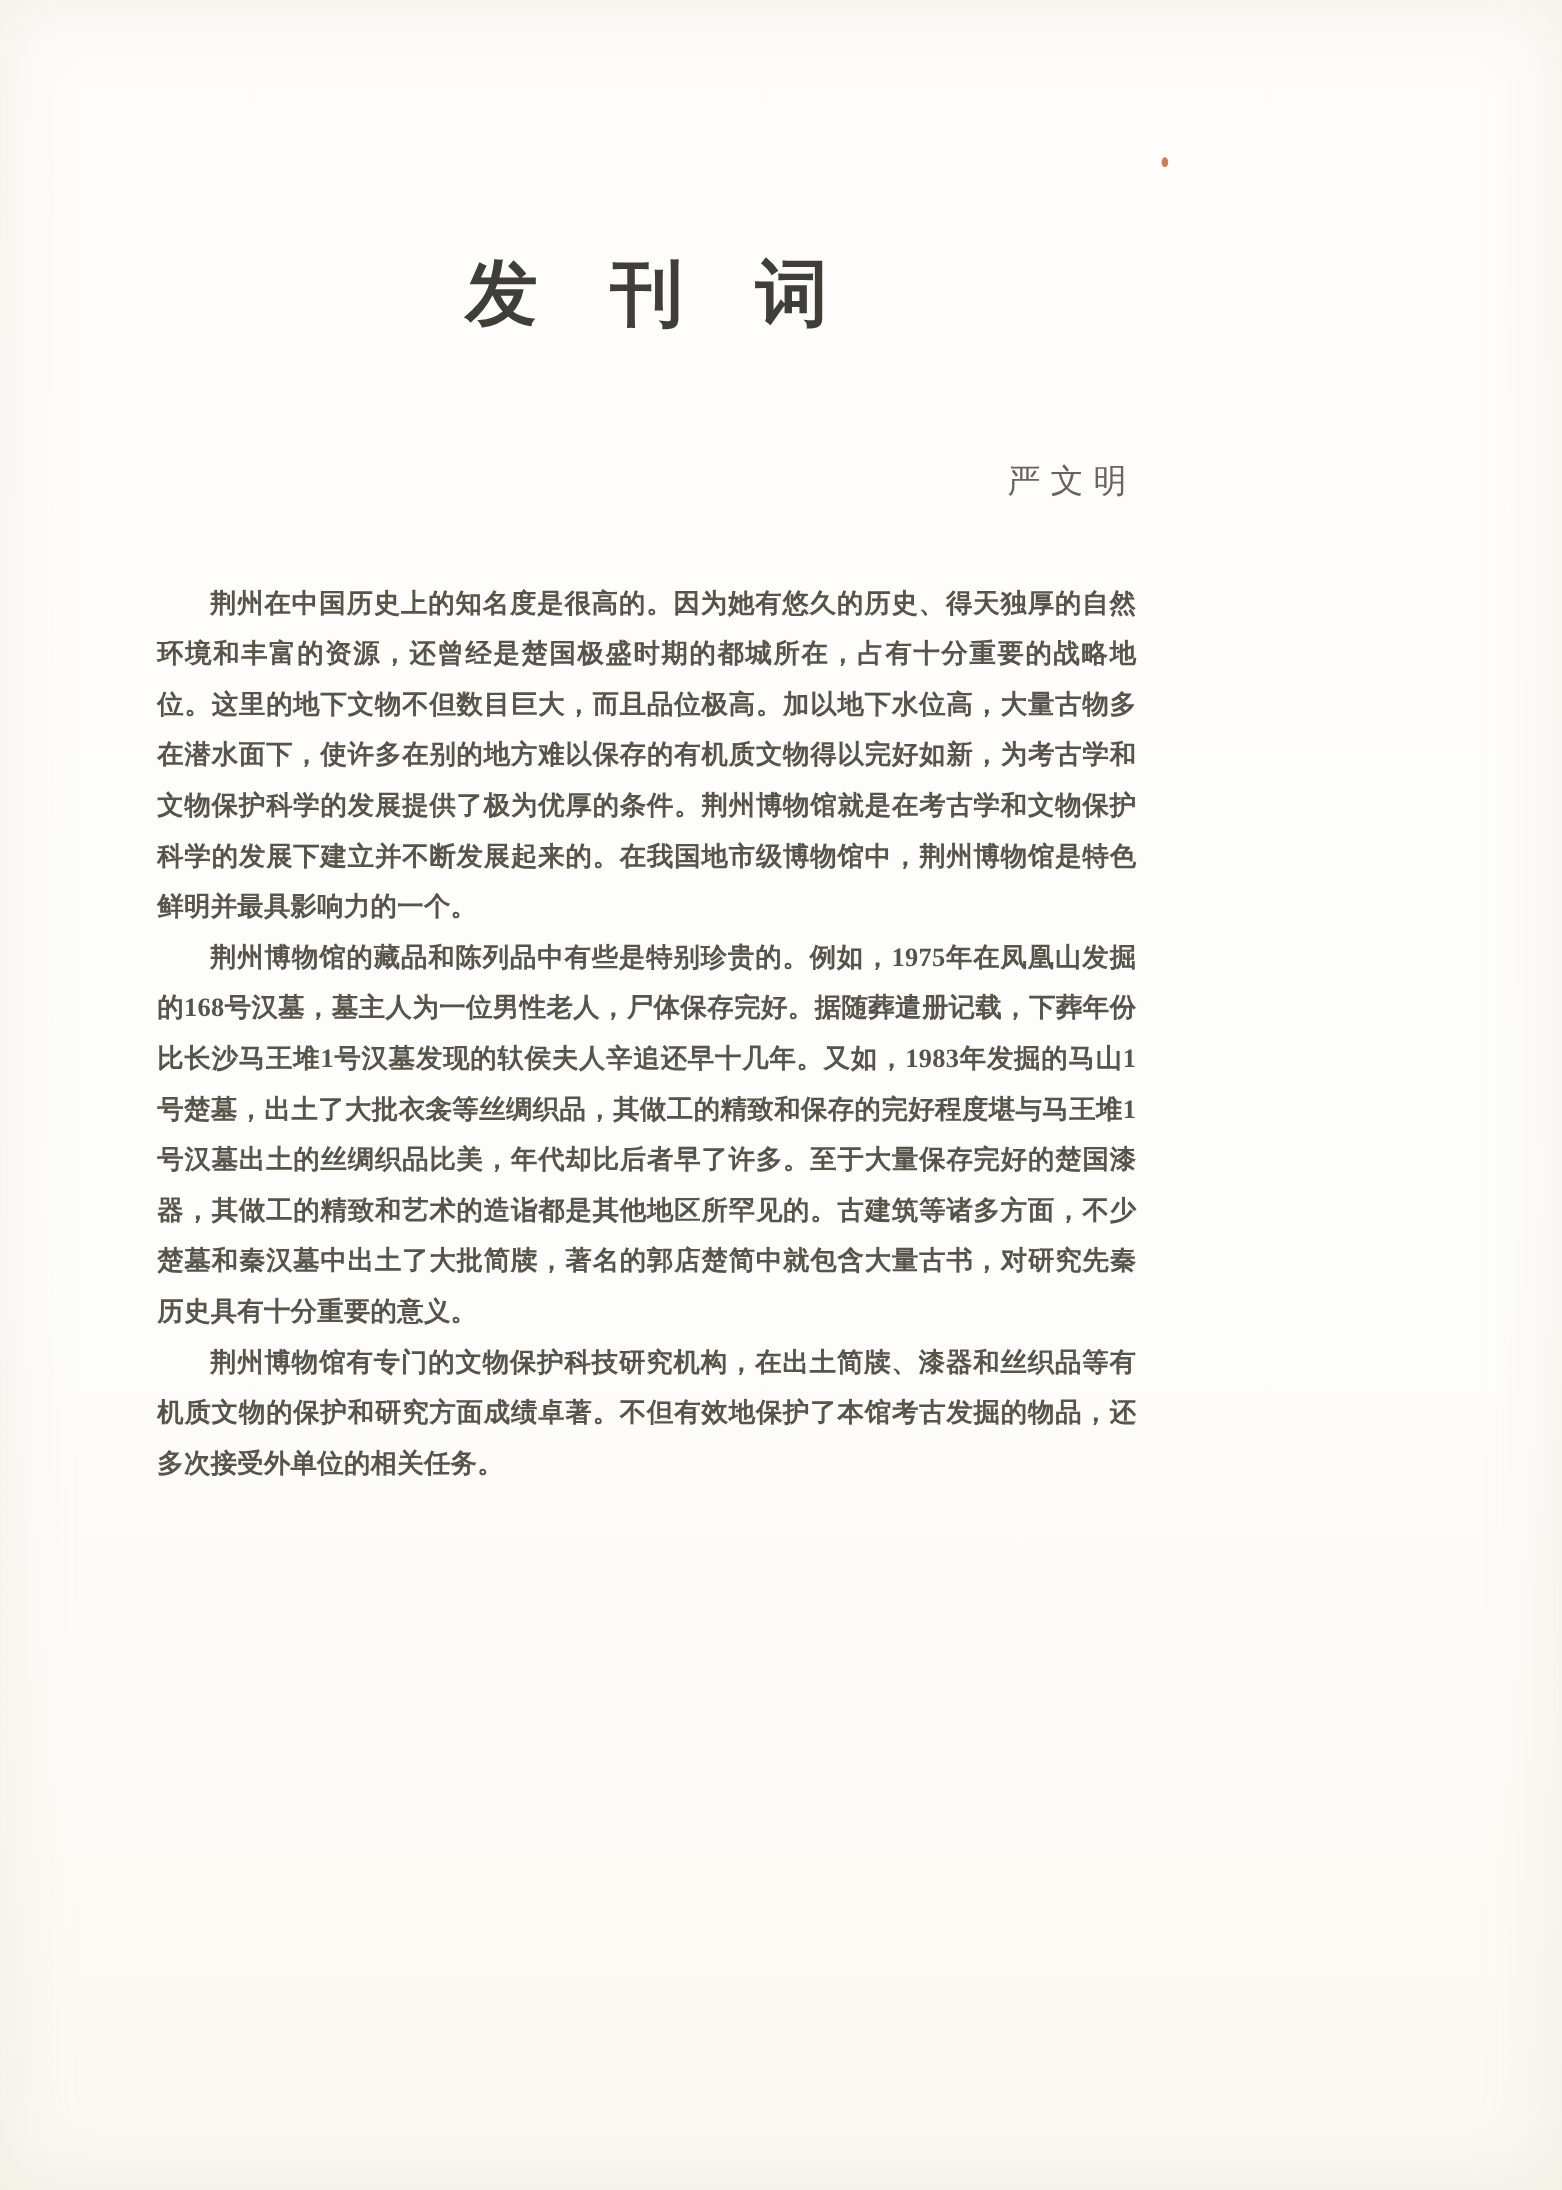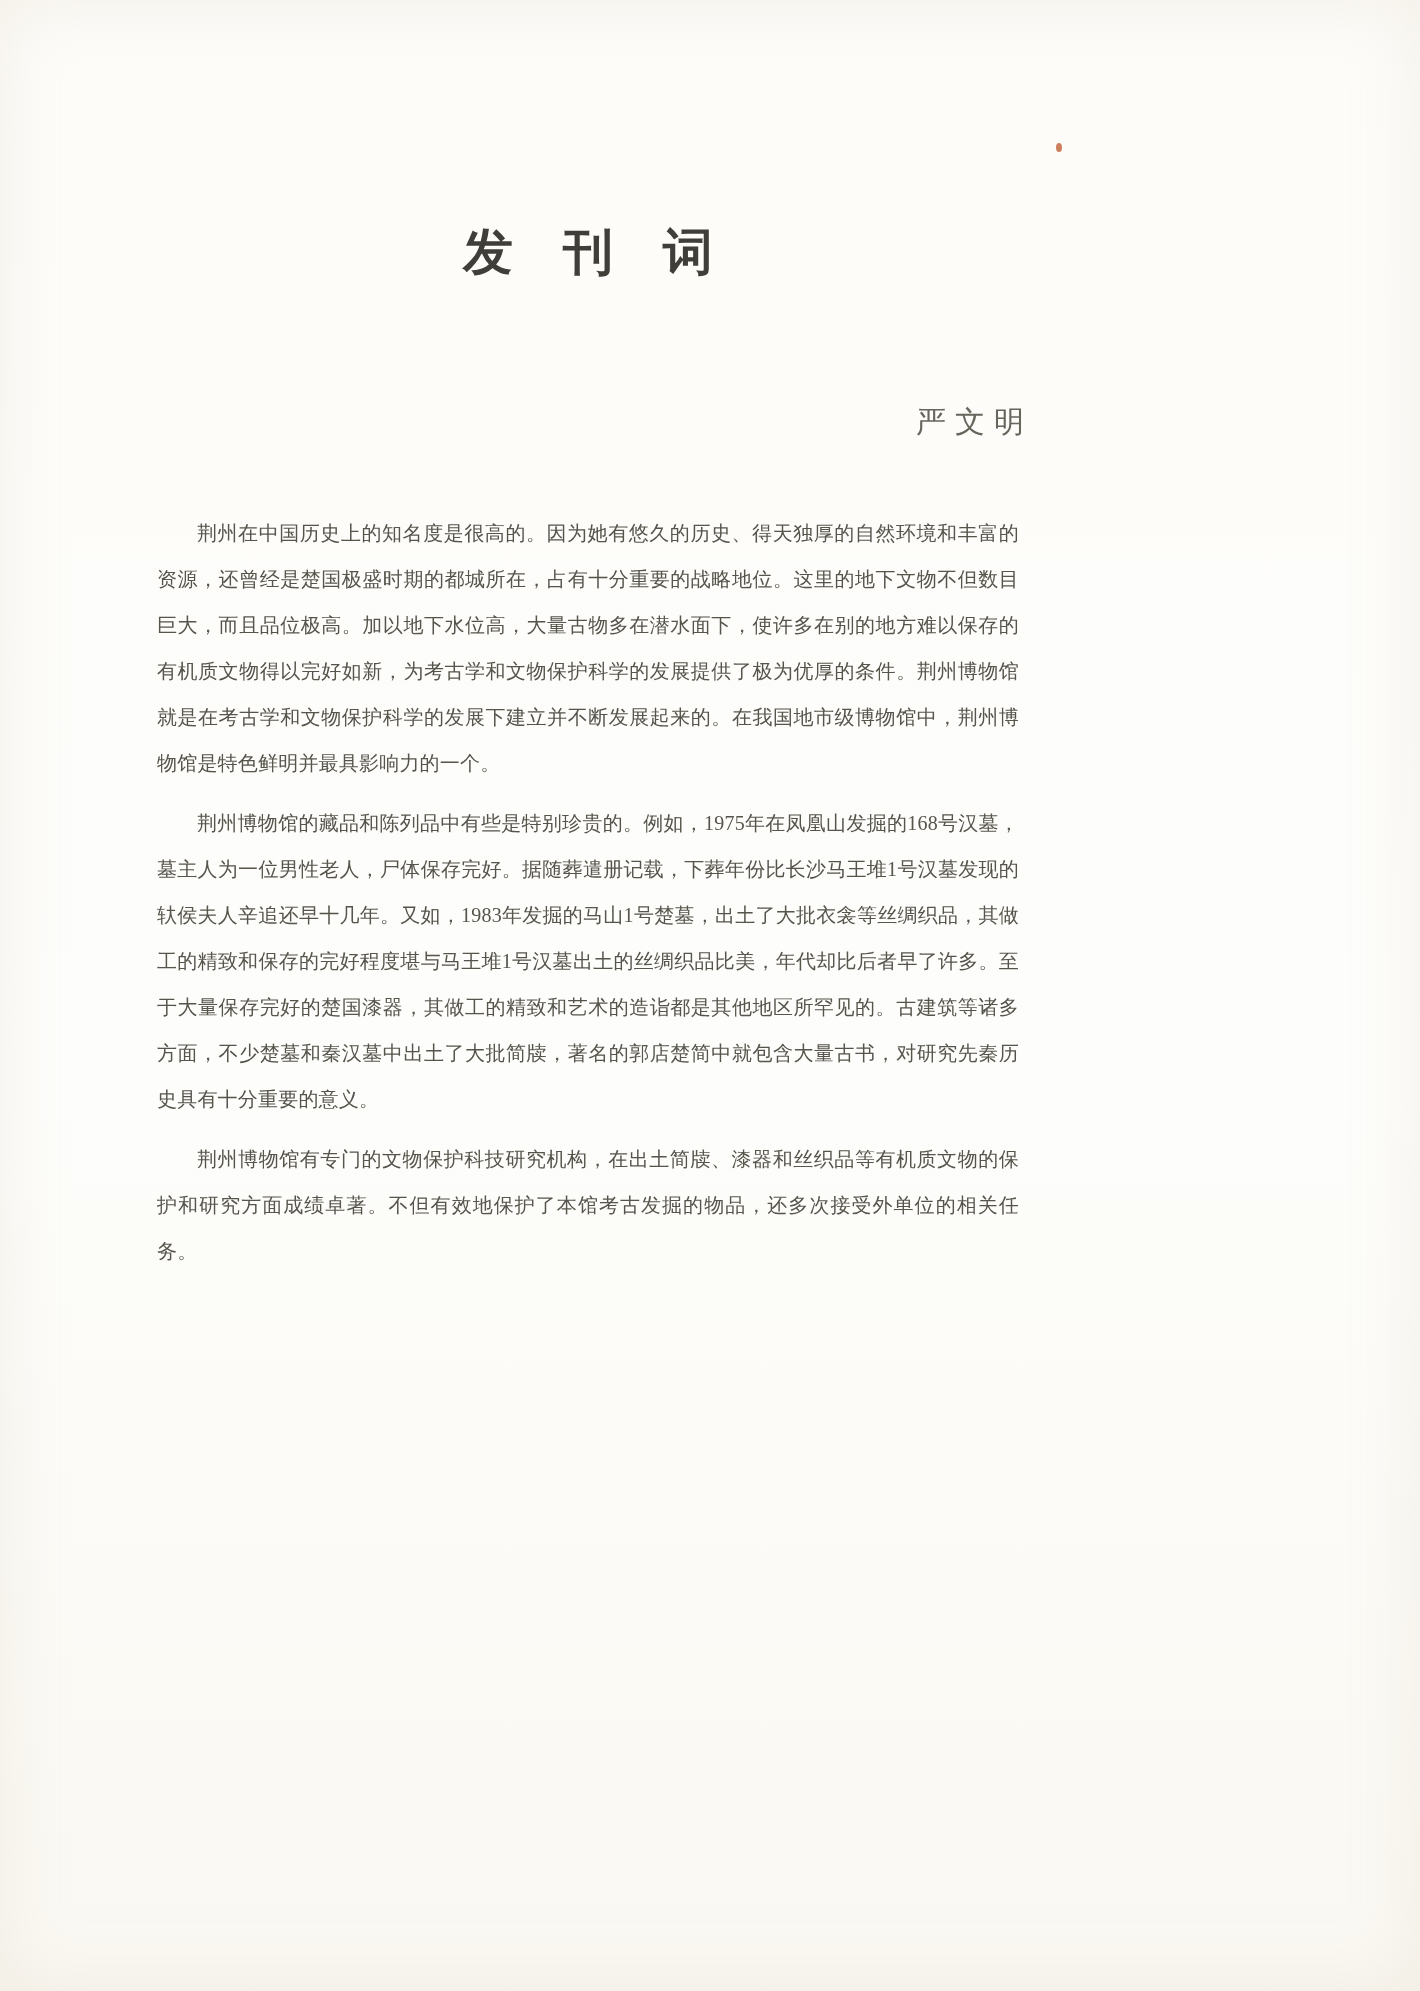--- a/index.html
+++ b/index.html
@@ -16,23 +16,23 @@
     overflow: hidden;
     font-family: "Liberation Serif", "DejaVu Serif", serif;
   }
   .content {
     position: absolute;
     left: 143px;
     top: 0;
     width: 890px;
   }
   .title {
-    margin: 0;
+    margin: 16px;
     padding-top: 220px;
-    font-size: 50px;
+    font-size: 66px;
     line-height: 64px;
     font-weight: 600;
     text-align: center;
     letter-spacing: 1em;
     text-indent: 1em;
     color: #3f3e38;
     font-family: Liberation Serif, serif;
   }
   .author {
     margin-top: 120px;
@@ -42,27 +42,28 @@
     letter-spacing: 0.3em;
     text-indent: 0.3em;
     font-weight: 400;
     color: #67655c;
   }
   .body-text {
     margin-top: 70px;
     color: #56544b;
   }
   .body-text p {
-    margin: 14px;
-    font-size: 20px;
+    margin: 0;
+    font-size: 24px;
     line-height: 46px;
     text-indent: 2em;
     text-align: justify;
     text-justify: inter-ideograph;
     letter-spacing: 0.01em;
+    font-weight: bold;
   }
   .dateline {
     margin-top: 86px;
     padding-right: 45px;
     font-size: 28px;
     line-height: 34px;
     text-align: right;
     color: #55534a;
   }
   .speck {

